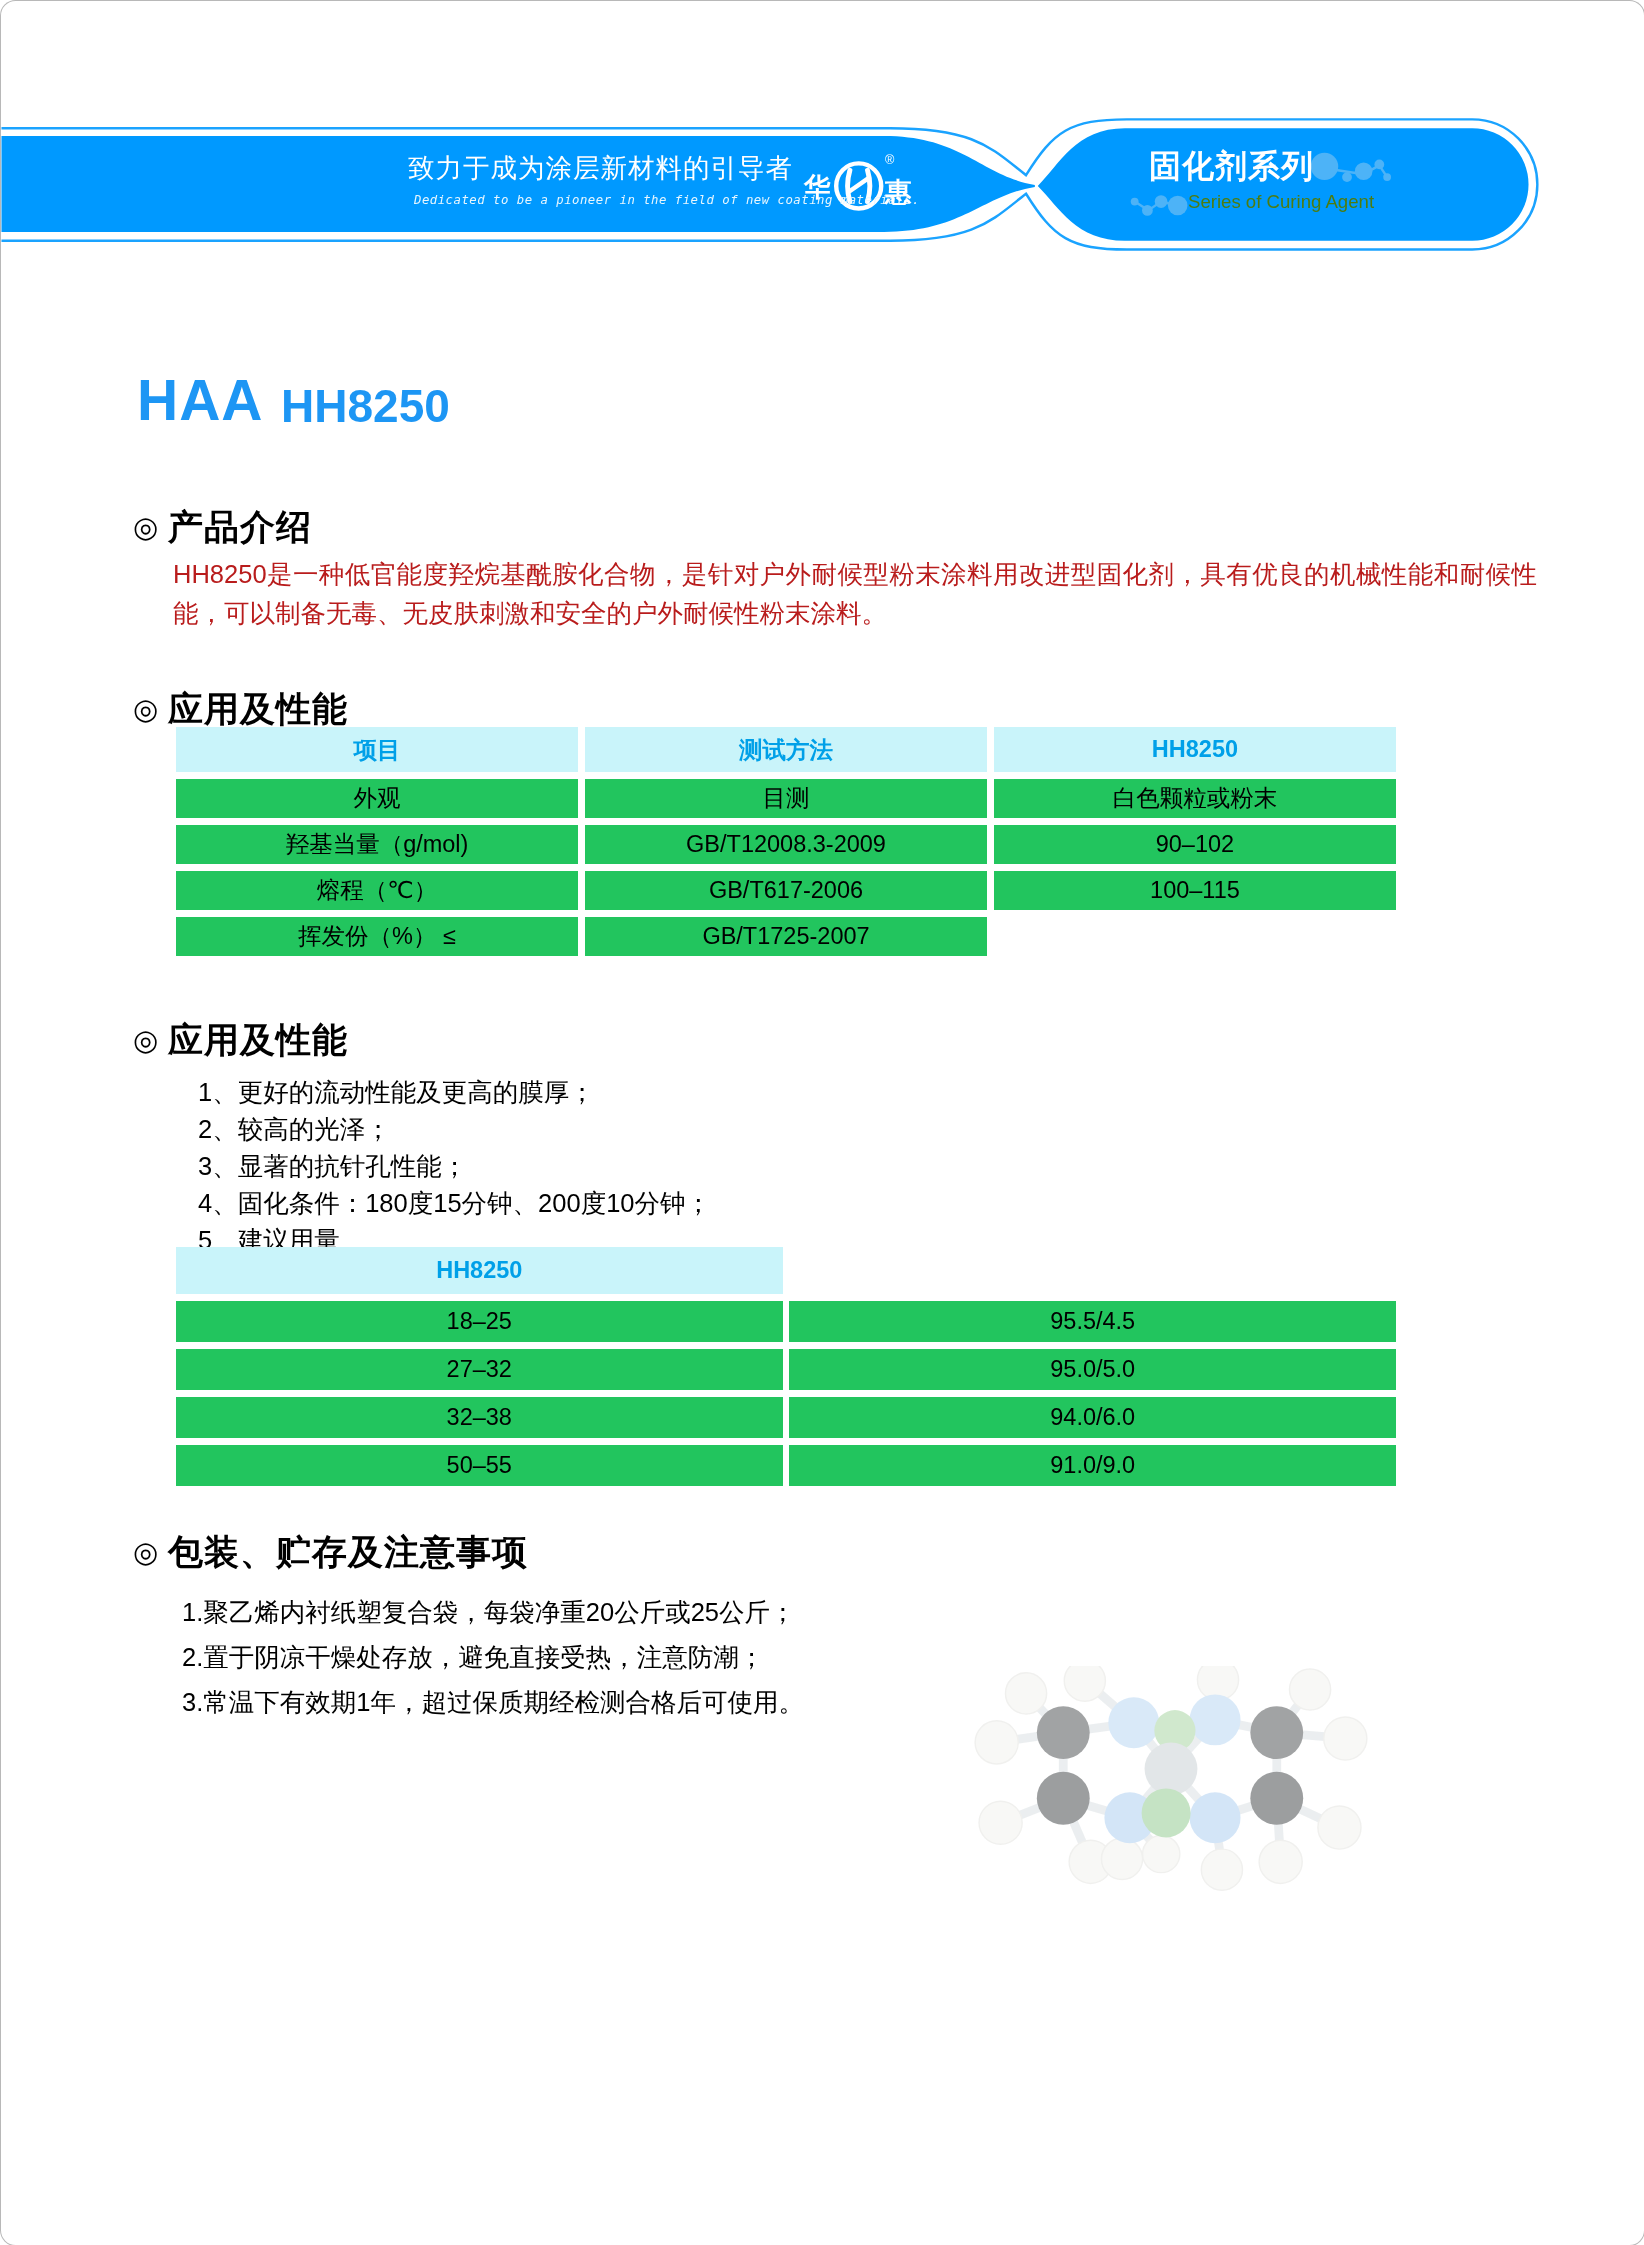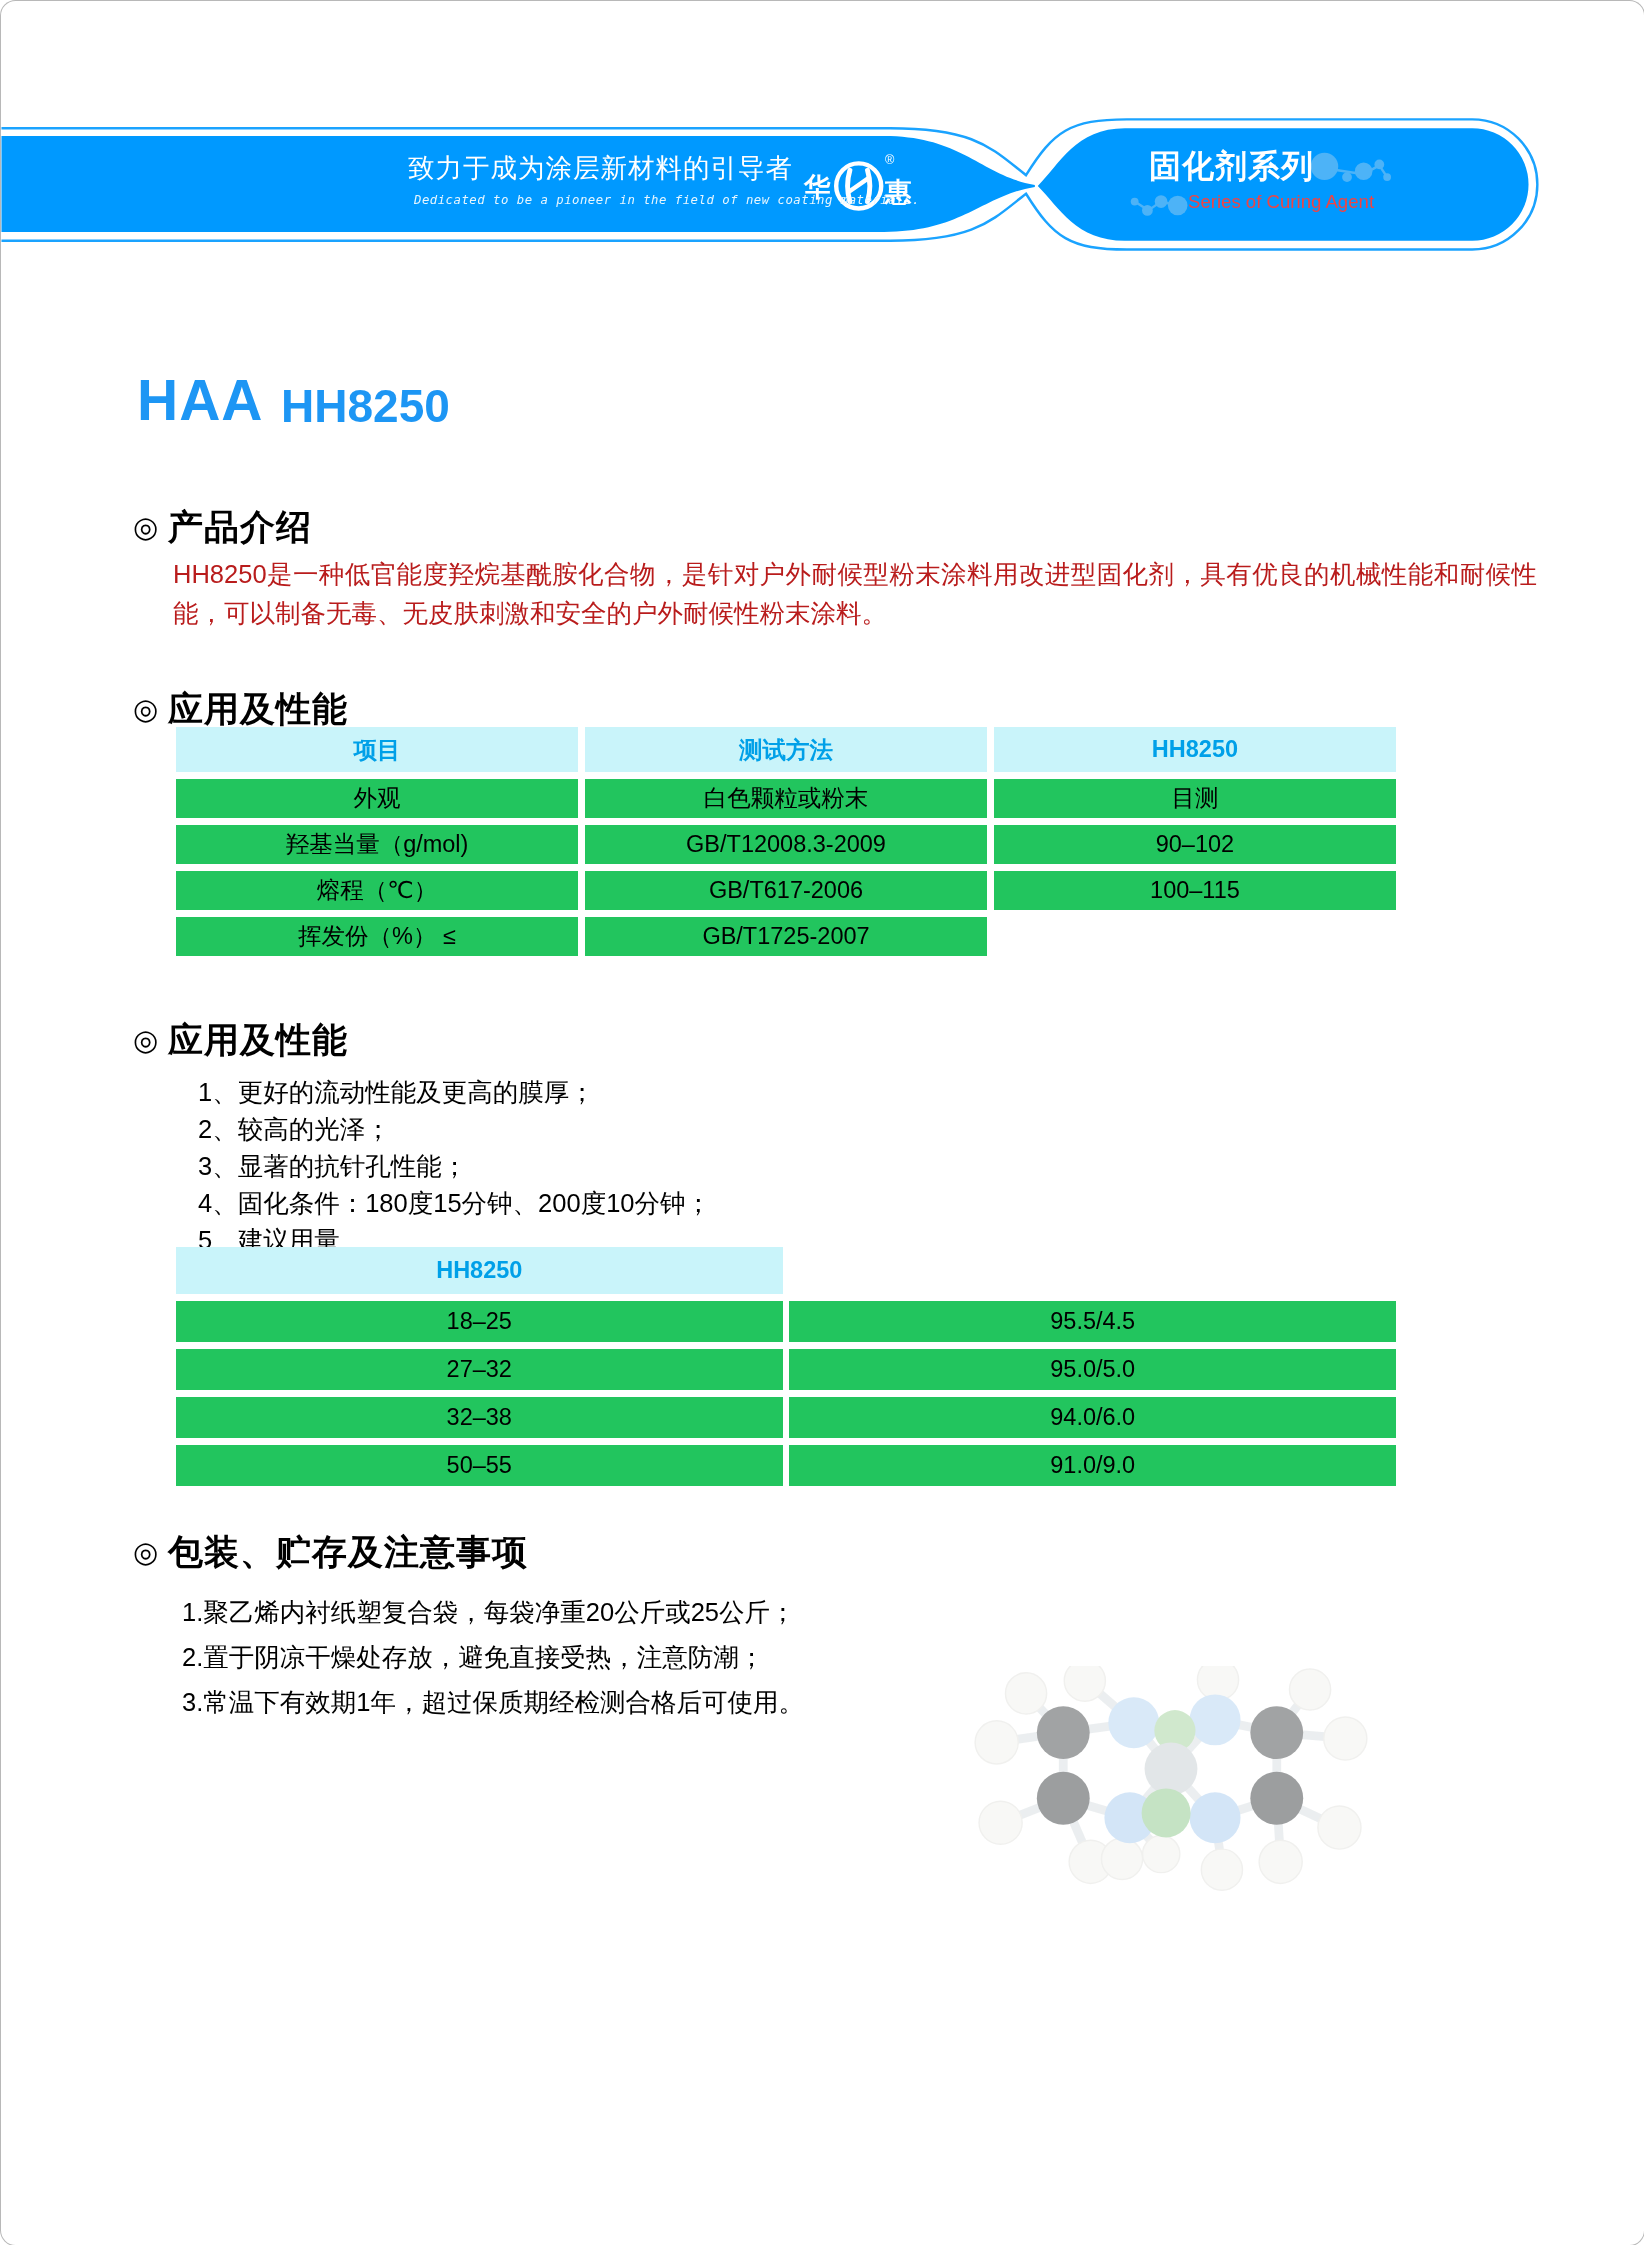--- a/index.html
+++ b/index.html
@@ -7,21 +7,21 @@
   .page{position:absolute;inset:0;background:#fff;border-radius:15.7px;box-shadow:inset 0 0 0 1px #b8b8b8;overflow:hidden;}
 
   
   .band-svg{position:absolute;left:0;top:0;}
   .slogan-cn{position:absolute;left:408px;top:150px;color:#fff;font-size:26.5px;letter-spacing:1px;font-weight:400;}
   .slogan-en{position:absolute;left:414px;top:193px;color:#e8f7ff;font-size:12.3px;font-style:italic;font-family:"DejaVu Sans Mono",monospace;letter-spacing:0.5px;}
   .logo-hua{position:absolute;left:804px;top:169px;color:#fff;font-size:26.5px;font-weight:bold;}
   .logo-hui{position:absolute;left:885px;top:174px;color:#fff;font-size:26.5px;font-weight:bold;}
   .logo-reg{position:absolute;left:885px;top:153px;color:#fff;font-size:12.7px;}
   .series-cn{position:absolute;left:1149px;top:145px;color:#fff;font-size:32px;font-weight:bold;letter-spacing:1px;}
-  .series-en{position:absolute;left:1188px;top:191px;color:#ef4444;font-size:18.6px;}
+  .series-en{position:absolute;left:1188px;top:191px;color:#4d7c0f;font-size:18.6px;}
 
   
   .title{position:absolute;left:137px;top:367px;display:flex;align-items:flex-end;gap:17.6px;}
   .title .t1{font-size:57px;font-weight:bold;letter-spacing:1px;}
   .title .t2{font-size:46px;font-weight:bold;}
 
   
   .sec-head{position:absolute;left:133px;display:flex;align-items:center;gap:9.8px;color:#000;}
   .sec-head .bullet{font-size:29px;line-height:1;}
   .sec-head .txt{font-size:35px;font-weight:bold;letter-spacing:1px;}
@@ -106,22 +106,22 @@
   </div>
   <div class="tbl cols3" style="top:727px;">
     <div class="t-row t-head">
       <div class="t-cell">项目</div>
       <div class="t-cell">测试方法</div>
       <div class="t-cell">HH8250</div>
     </div>
     <div>
         <div class="t-row">
           <div class="t-cell">外观</div>
+          <div class="t-cell">目测</div>
           <div class="t-cell">白色颗粒或粉末</div>
-          <div class="t-cell">目测</div>
         </div>
         <div class="t-row">
           <div class="t-cell">羟基当量（g/mol)</div>
           <div class="t-cell">GB/T12008.3-2009</div>
           <div class="t-cell">90–102</div>
         </div>
         <div class="t-row">
           <div class="t-cell">熔程（℃）</div>
           <div class="t-cell">GB/T617-2006</div>
           <div class="t-cell">100–115</div>

